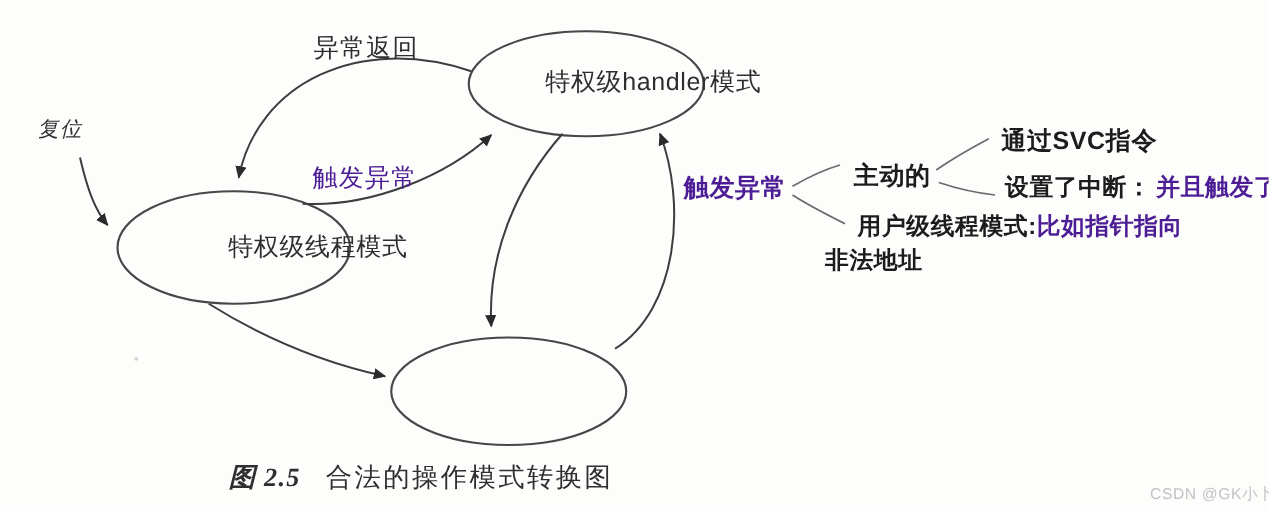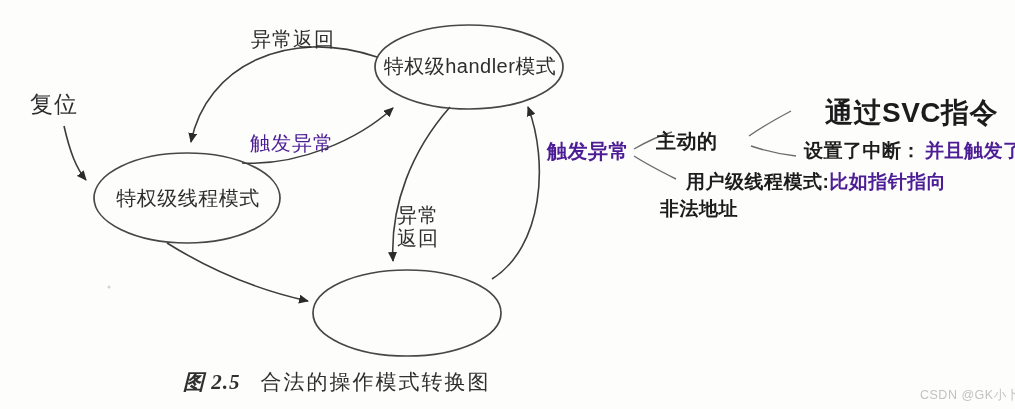--- a/index.html
+++ b/index.html
@@ -6,21 +6,21 @@
   .stage{
     position:relative;width:1015px;height:409px;overflow:hidden;
     background:#fdfdfc;
     font-family:"Liberation Sans","DejaVu Sans",sans-serif;
   }
   .stage svg{position:absolute;left:0;top:0;}
   .lbl{
     position:absolute;white-space:nowrap;color:#2e2e2e;
     font-size:20px;line-height:24px;letter-spacing:1px;
   }
-  .node-lbl{text-align:center;letter-spacing:0.5px;}
+  .node-lbl{text-align:right;letter-spacing:0.5px;padding-left:44px;}
   .red{color:#4c1d95;}
   .blue{color:#2e7fd9;font-weight:600;}
   .bold{font-weight:700;letter-spacing:0.5px;}
   .ann{font-size:19px;color:#1c1c1c;}
   .stack span{display:block;}
   .caption{
     font-family:"Liberation Serif","DejaVu Serif",serif;
     font-size:21px;color:#2f2f2f;letter-spacing:2px;
   }
   .caption .prefix{font-weight:700;margin-right:20px;letter-spacing:1px;font-style:italic;}
@@ -53,31 +53,27 @@
     <path d="M634,156 C648,165 660,171 676,179" fill="none" stroke="#6b6b6b" stroke-width="1.4"></path>
     <path d="M749,136 C762,127 774,120 791,111" fill="none" stroke="#6b6b6b" stroke-width="1.4"></path>
     <path d="M751,146 C766,151 778,154 796,156" fill="none" stroke="#6b6b6b" stroke-width="1.4"></path>
 
     <circle cx="109" cy="287" r="1.5" fill="#b8b8b8" opacity="0.6"></circle>
   </svg>
 
   <div class="lbl node-lbl" style="left:375px;top:54px;width:190px;">特权级handler模式</div>
   <div class="lbl node-lbl" style="left:94px;top:186px;width:188px;">特权级线程模式</div>
 
-  <div class="lbl" style="left:30px;top:92px;font-size:23px;">复位</div>
+  <div class="lbl" style="left:30px;top:92px;font-size:17px;font-style:italic;">复位</div>
   <div class="lbl" style="left:251px;top:27px;">异常返回</div>
   <div class="lbl red" style="left:250px;top:131px;font-weight:500;">触发异常</div>
-  <div class="lbl stack" style="left:397px;top:204px;line-height:23px;">
-    <span>异常</span>
-    <span>返回</span>
-  </div>
 
   <div class="lbl red bold" style="left:547px;top:139px;">触发异常</div>
-  <div class="lbl ann bold" style="left:656px;top:129px;font-size:20px;">主动的</div>
-  <div class="lbl ann bold" style="left:801px;top:101px;font-size:28px;margin-left:24px;">通过SVC指令</div>
+  <div class="lbl ann bold" style="left:683px;top:129px;font-size:20px;">主动的</div>
+  <div class="lbl ann bold" style="left:801px;top:101px;font-size:20px;">通过SVC指令</div>
   <div class="lbl ann bold" style="left:804px;top:139px;">
     <span>设置了中断：</span><span class="red" style="margin-left:4px;">并且触发了</span>
   </div>
   <div class="lbl ann bold" style="left:686px;top:170px;">
     <span>用户级线程模式:</span><span class="red">比如指针指向</span>
   </div>
   <div class="lbl ann bold red" style="left:660px;top:197px;">非法地址</div>
 
   <div class="lbl caption" style="left:183px;top:370px;">
     <span class="prefix">图 2.5</span><span>合法的操作模式转换图</span>

